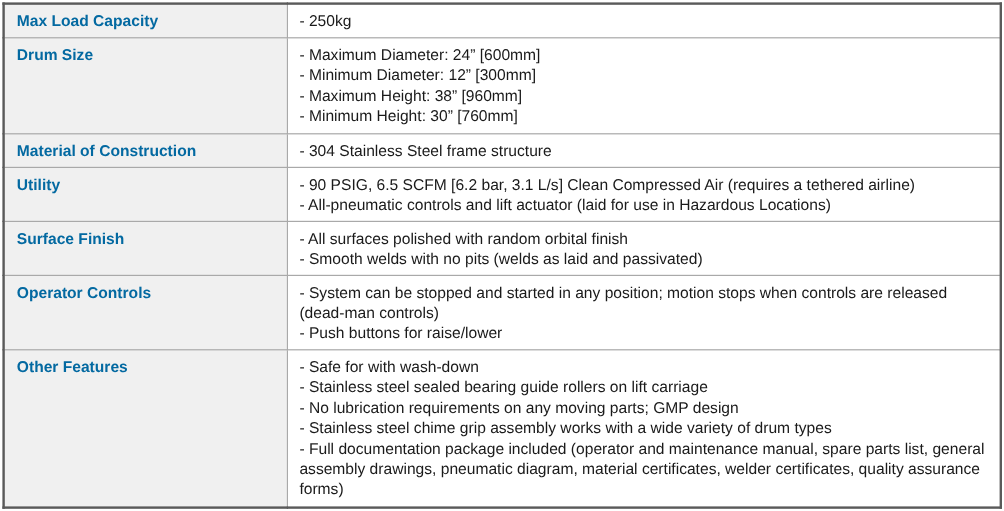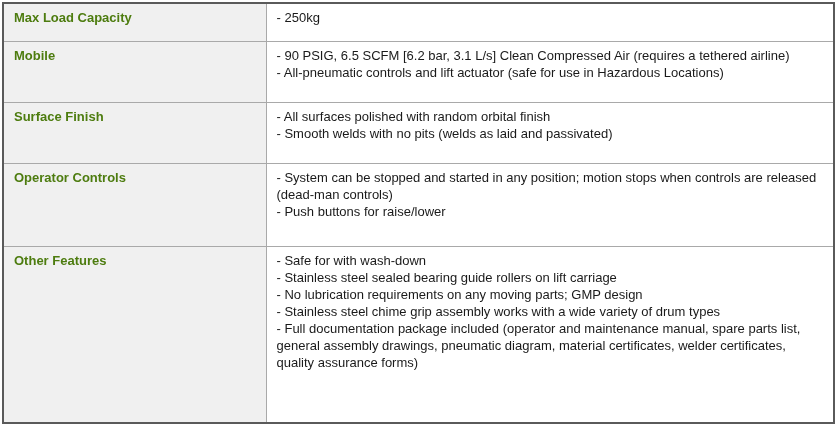--- a/index.html
+++ b/index.html
@@ -25,24 +25,24 @@
     color: #1a1a1a;
   }
   table.spec-table td {
     border: 1px solid #a9a9a9;
     vertical-align: top;
     padding: 5px 9px 5px 10px;
     line-height: 17px;
     box-sizing: border-box;
   }
   td.label-cell {
-    width: 263px;
+    width: 236px;
     background: #f0f0f0;
     font-weight: bold;
-    color: #4d7c0f;
+    color: #0369a1;
   }
   td.value-cell {
     background: #ffffff;
   }
   .value-line {
     white-space: normal;
   }
 </style>
 </head>
 <body>
@@ -50,24 +50,39 @@
 <div class="spec-table-wrap">
   <table class="spec-table">
     <tbody id="spec-table-body">
         <tr>
           <td class="label-cell">Max Load Capacity</td>
           <td class="value-cell">
             <div class="value-line">- 250kg</div>
           </td>
         </tr>
         <tr>
-          <td class="label-cell">Mobile</td>
+          <td class="label-cell">Drum Size</td>
+          <td class="value-cell">
+            <div class="value-line">- Maximum Diameter: 24” [600mm]</div>
+            <div class="value-line">- Minimum Diameter: 12” [300mm]</div>
+            <div class="value-line">- Maximum Height: 38” [960mm]</div>
+            <div class="value-line">- Minimum Height: 30” [760mm]</div>
+          </td>
+        </tr>
+        <tr>
+          <td class="label-cell">Material of Construction</td>
+          <td class="value-cell">
+            <div class="value-line">- 304 Stainless Steel frame structure</div>
+          </td>
+        </tr>
+        <tr>
+          <td class="label-cell">Utility</td>
           <td class="value-cell">
             <div class="value-line">- 90 PSIG, 6.5 SCFM [6.2 bar, 3.1 L/s] Clean Compressed Air (requires a tethered airline)</div>
-            <div class="value-line">- All-pneumatic controls and lift actuator (safe for use in Hazardous Locations)</div>
+            <div class="value-line">- All-pneumatic controls and lift actuator (laid for use in Hazardous Locations)</div>
           </td>
         </tr>
         <tr>
           <td class="label-cell">Surface Finish</td>
           <td class="value-cell">
             <div class="value-line">- All surfaces polished with random orbital finish</div>
             <div class="value-line">- Smooth welds with no pits (welds as laid and passivated)</div>
           </td>
         </tr>
         <tr>

